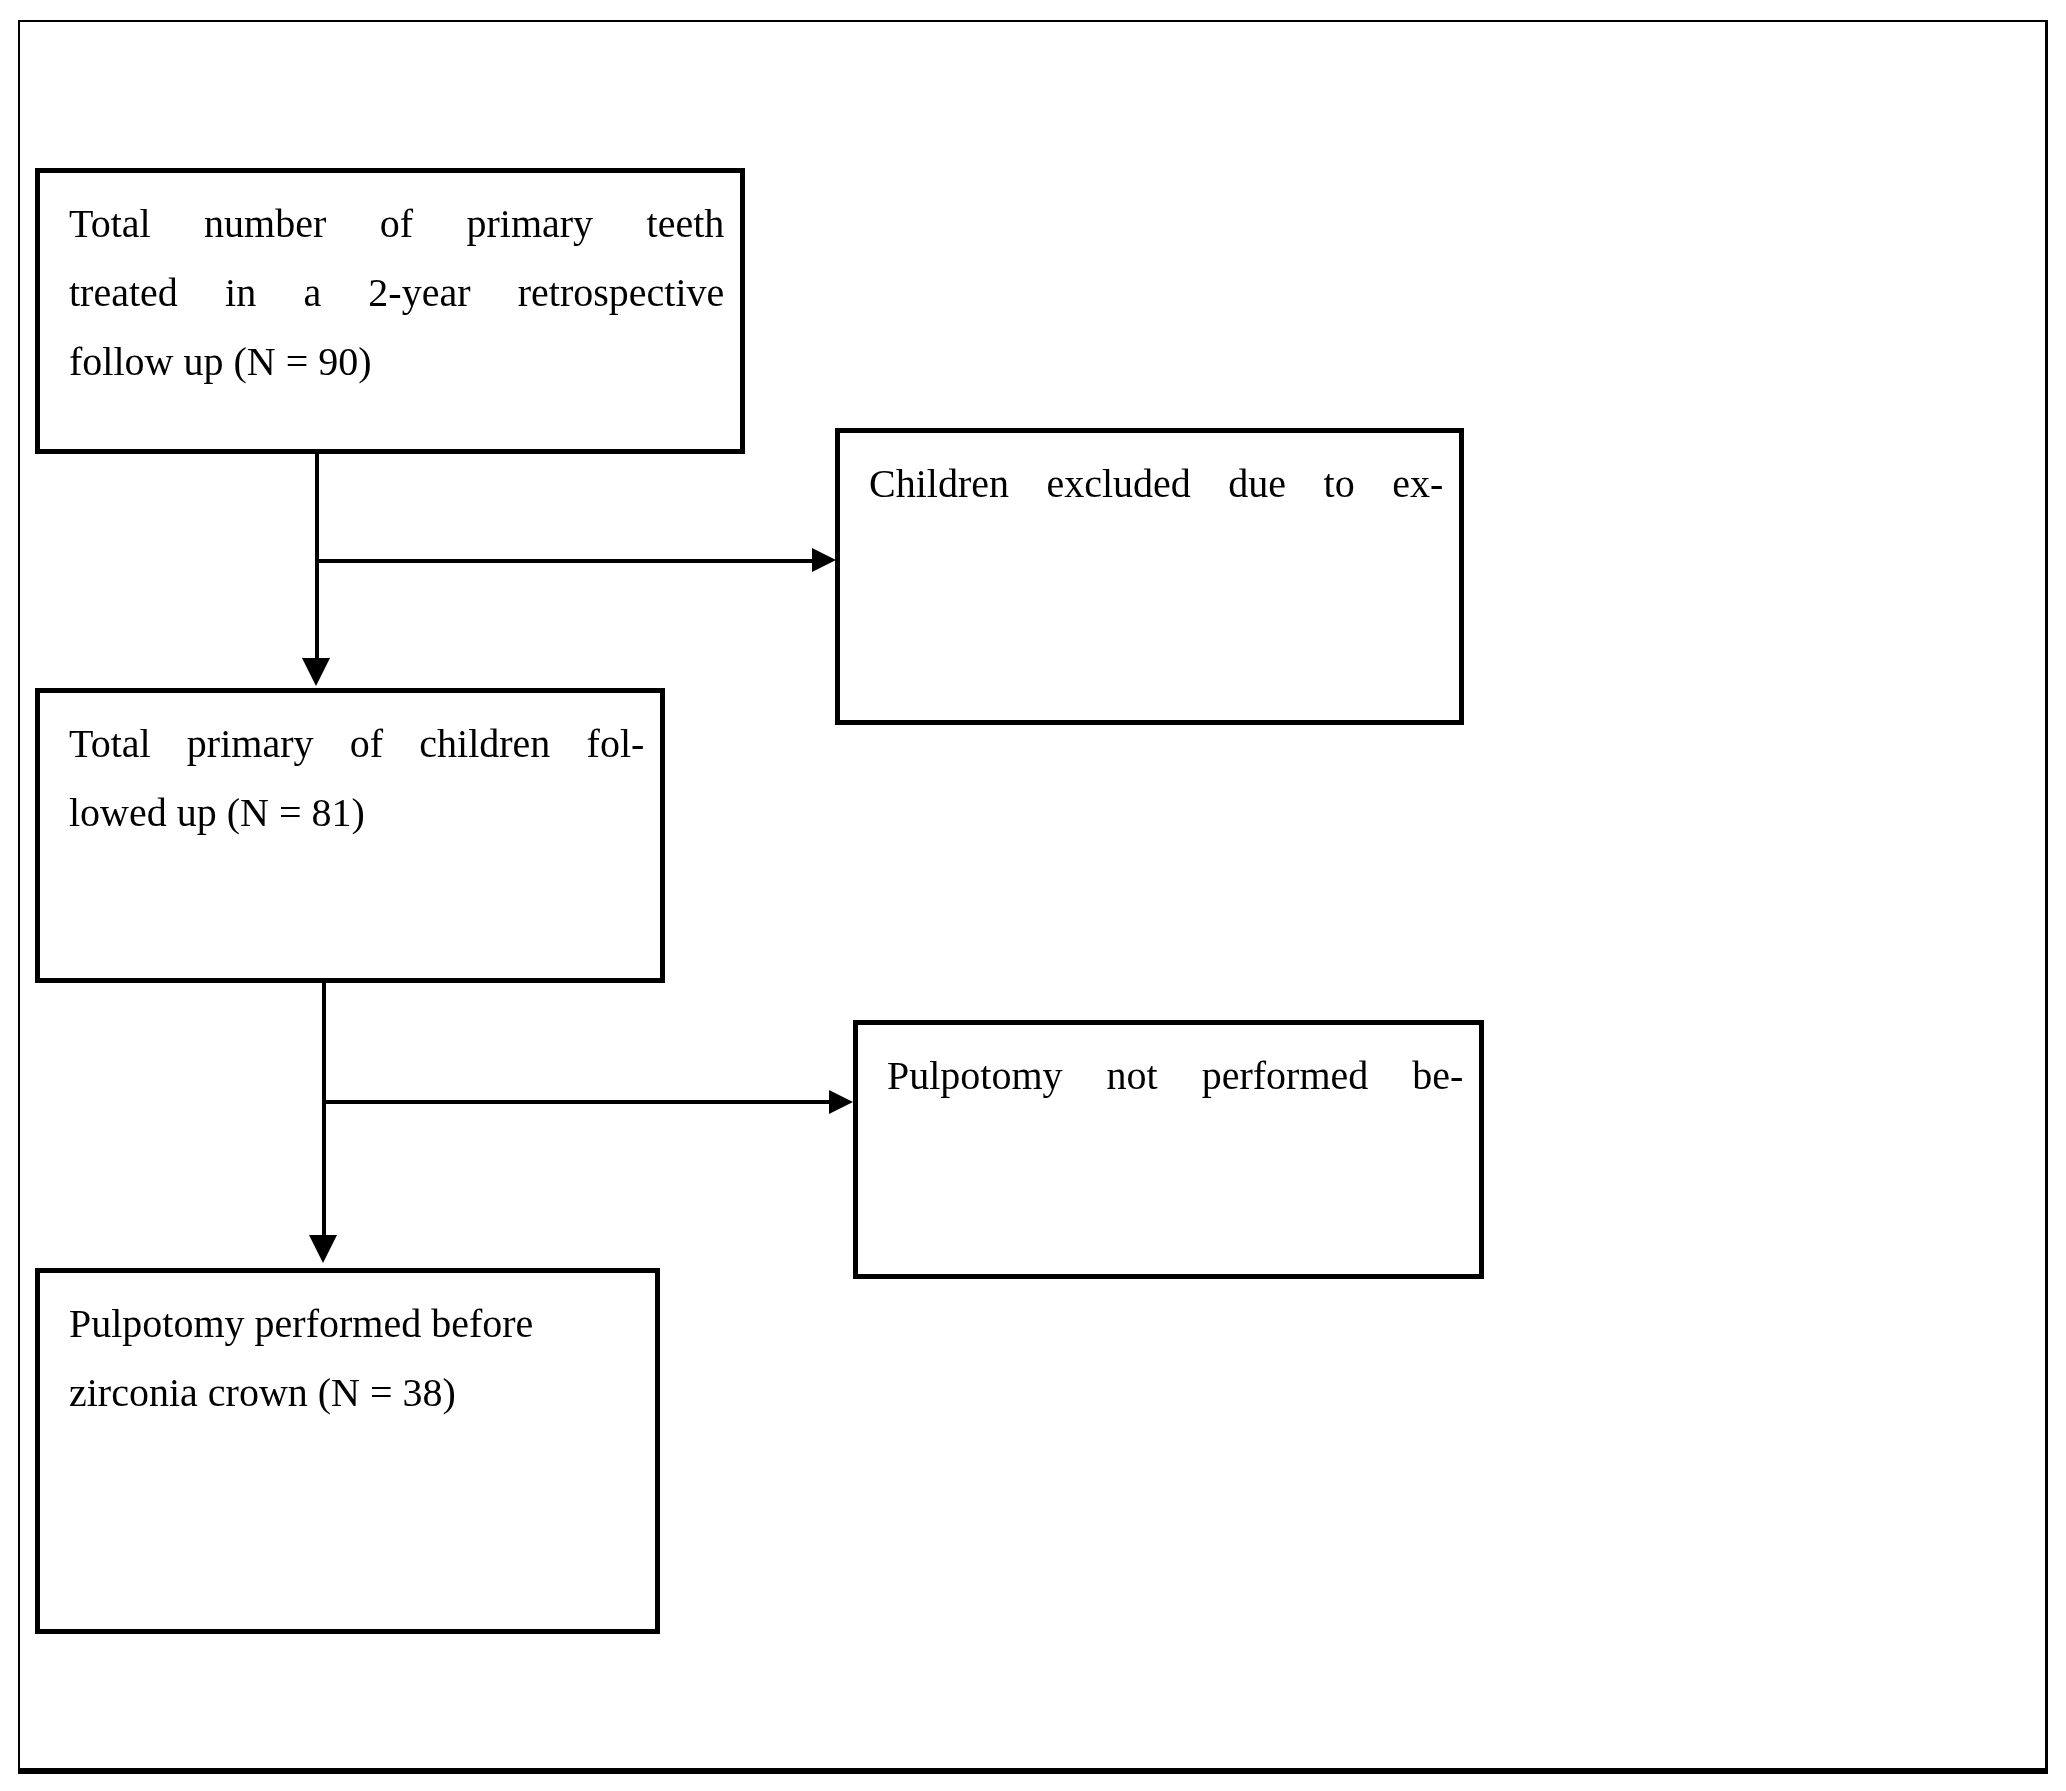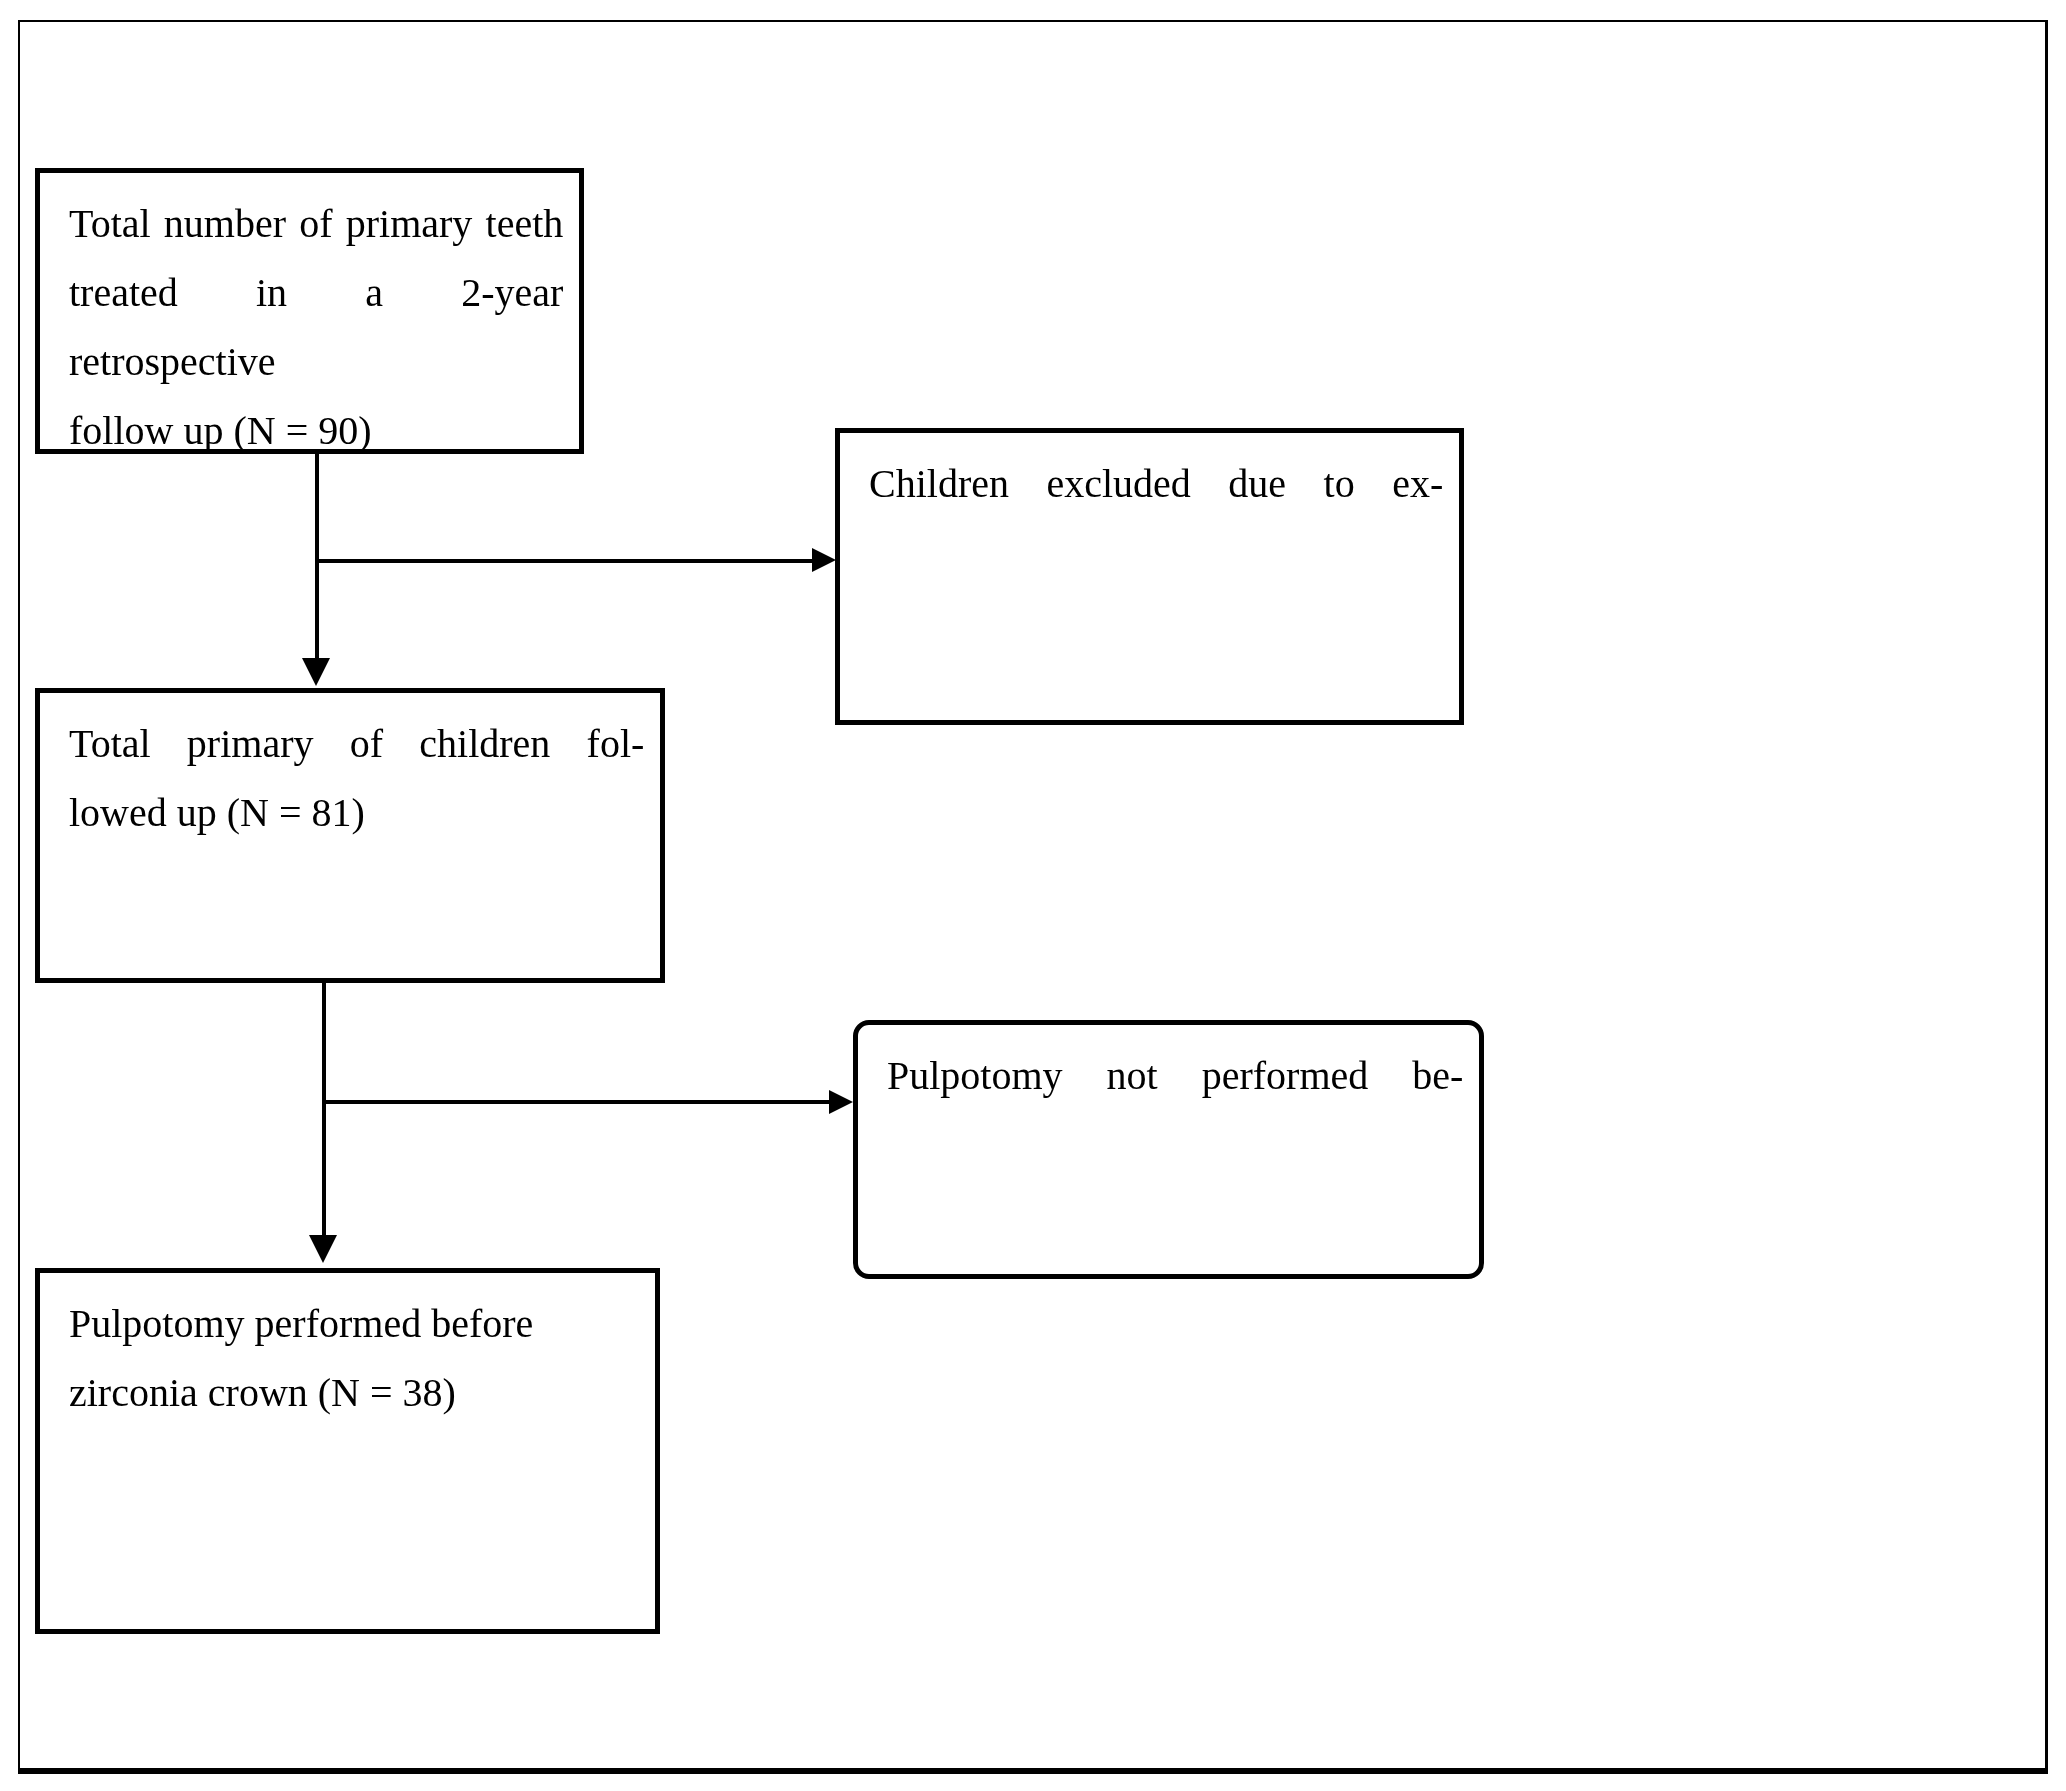--- a/index.html
+++ b/index.html
@@ -29,24 +29,24 @@
   .node {
     position: absolute;
     border: 5.8px solid #000000;
     background: #ffffff;
     padding: 15.7px 15.7px 0 29px;
     font-size: 40px;
     line-height: 69px;
   }
   .tl { text-align: left; }
   .j  { text-align: justify; text-align-last: justify; }
-  .b1 { left: 35px;   top: 168px;  width: 549px; height: 286px; }
+  .b1 { left: 35px;   top: 168px;  width: 710px; height: 286px; }
   .b2 { left: 835px; top: 428px;  width: 629px; height: 297px; }
   .b3 { left: 35px;   top: 688px; width: 630px; height: 295px; }
-  .b4 { left: 853px; top: 1020px; width: 631px; height: 259px; border-radius: 16px; }
+  .b4 { left: 853px; top: 1020px; width: 631px; height: 259px; }
   .b5 { left: 35px;   top: 1268px; width: 625px; height: 366px; }
   .cline {
     position: absolute;
     background: #000000;
   }
   .vline1 { left: 315px; top: 454px;  width: 4.2px;   height: 205px; }
   .hline1 { left: 315px; top: 559px; width: 498px; height: 4.2px; }
   .vline2 { left: 322px; top: 983px; width: 4.2px;   height: 253px; }
   .hline2 { left: 322px; top: 1100px; width: 507px; height: 4.2px; }
   .arrow {

